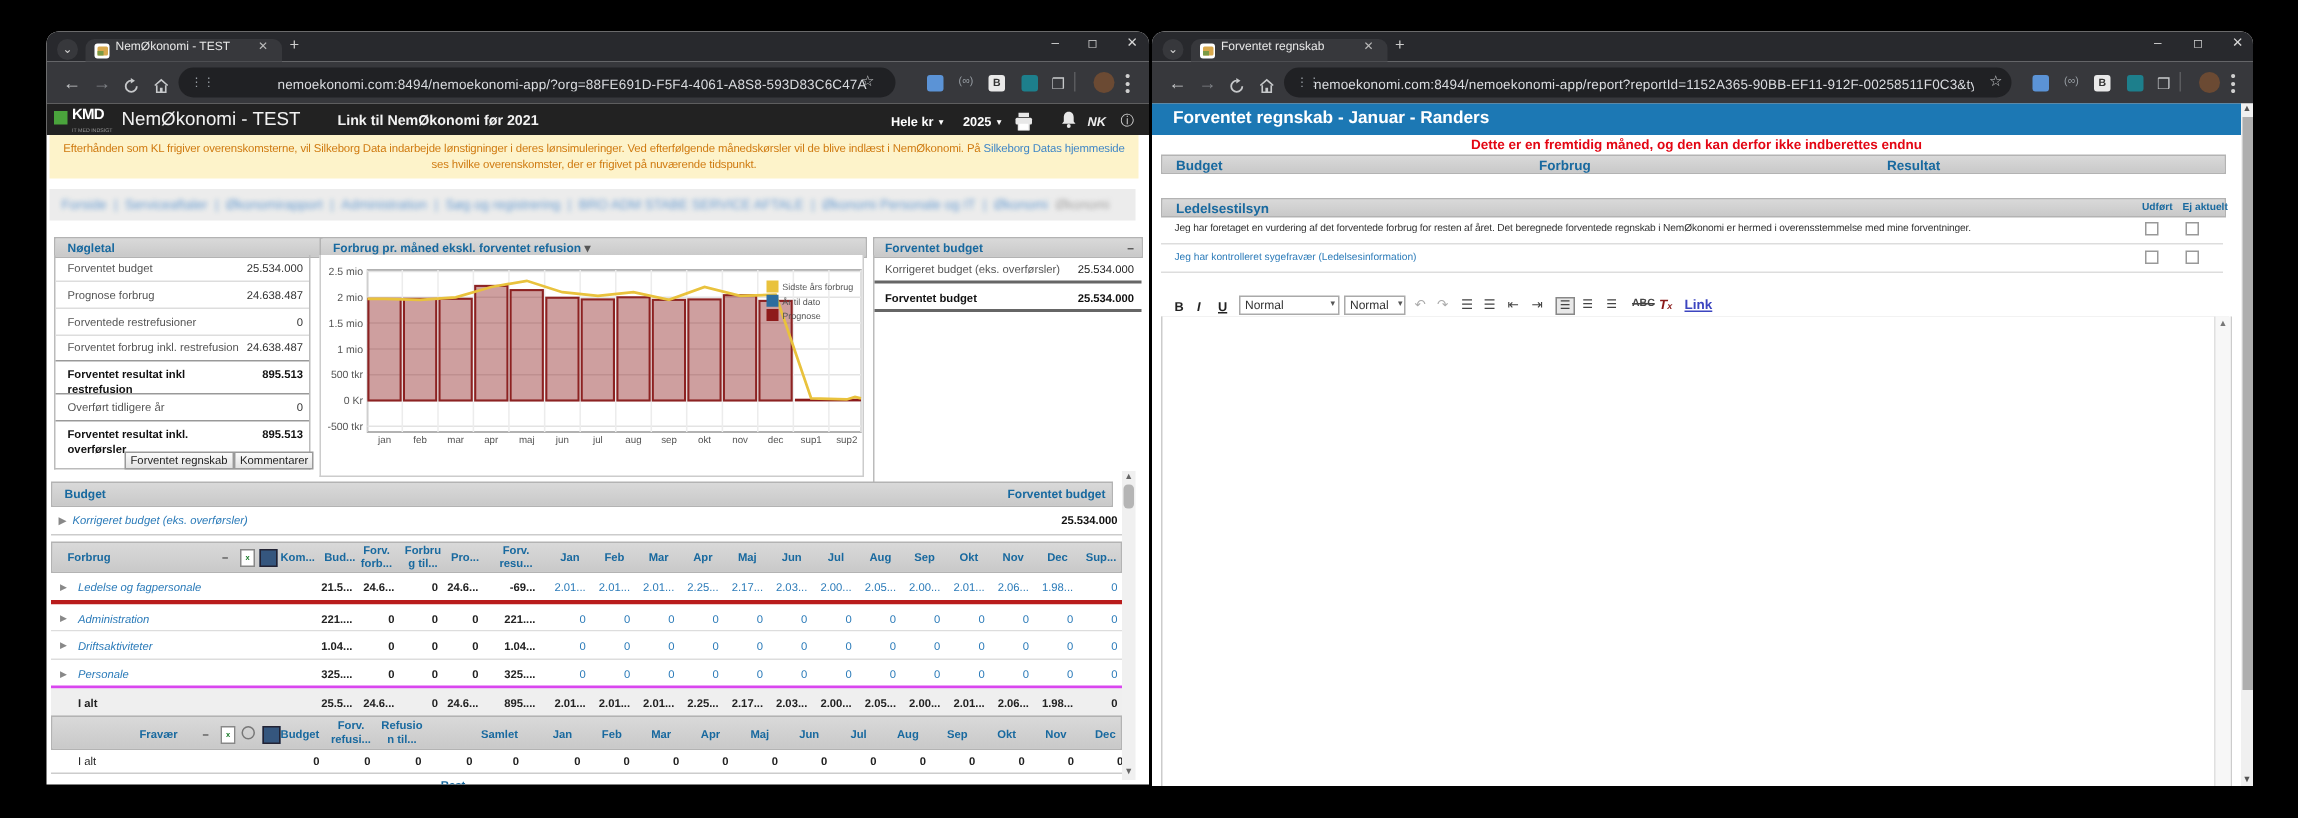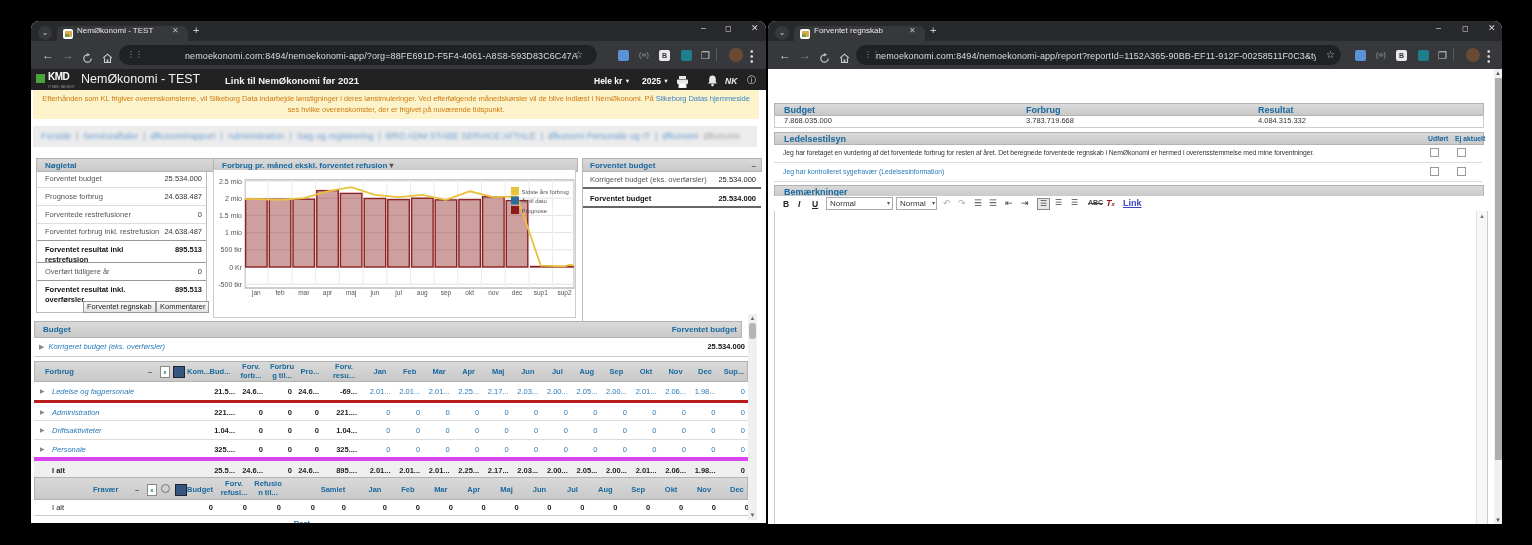--- a/index.html
+++ b/index.html
@@ -225,21 +225,21 @@
     <span style="float:right;margin-right:3px;font-weight:bold;color:#111;">25.534.000</span>
   </div>
 
   <div class="abs" id="forbrugTable" style="left:3px;top:340px;width:714px;">
 <div style="position:relative;height:19px;background:linear-gradient(#d9d9d9,#c9c9c9);border:1px solid #b3b3b3;font-size:7.5px;color:#18699f;font-weight:bold;">
 <span style="position:absolute;left:10px;top:5px;">Forbrug</span>
 <span style="position:absolute;left:113px;top:5px;color:#444;">–</span>
 <span style="position:absolute;left:125px;top:4px;width:8px;height:10px;background:#fff;border:1px solid #888;font-size:5px;color:#1a7a2a;text-align:center;line-height:10px;">x</span>
 <span style="position:absolute;left:138px;top:4px;width:10px;height:10px;background:#35567e;border:1px solid #223;"></span>
 <span style="position:absolute;left:152px;top:5px;">Kom...</span>
-<span style="position:absolute;left:168.0px;top:5px;width:34px;text-align:center;font-size:7.5px;">Bud...</span>
+<span style="position:absolute;left:168.0px;top:5px;width:34px;text-align:right;font-size:7.5px;">Bud...</span>
 <span style="position:absolute;left:199.0px;top:1px;width:34px;text-align:center;line-height:8.5px;font-size:7.5px;">Forv.<br>forb...</span>
 <span style="position:absolute;left:230.0px;top:1px;width:34px;text-align:center;line-height:8.5px;font-size:7.5px;">Forbru<br>g til...</span>
 <span style="position:absolute;left:258.0px;top:5px;width:34px;text-align:center;font-size:7.5px;">Pro...</span>
 <span style="position:absolute;left:292.0px;top:1px;width:34px;text-align:center;line-height:8.5px;font-size:7.5px;">Forv.<br>resu...</span>
 <span style="position:absolute;left:331.0px;top:5px;width:28px;text-align:center;font-size:7.5px;">Jan</span>
 <span style="position:absolute;left:360.6px;top:5px;width:28px;text-align:center;font-size:7.5px;">Feb</span>
 <span style="position:absolute;left:390.1px;top:5px;width:28px;text-align:center;font-size:7.5px;">Mar</span>
 <span style="position:absolute;left:419.6px;top:5px;width:28px;text-align:center;font-size:7.5px;">Apr</span>
 <span style="position:absolute;left:449.2px;top:5px;width:28px;text-align:center;font-size:7.5px;">Maj</span>
 <span style="position:absolute;left:478.8px;top:5px;width:28px;text-align:center;font-size:7.5px;">Jun</span>
@@ -310,21 +310,21 @@
 <span style="position:absolute;left:424.7px;width:50px;text-align:right;top:5px;color:#2b7bb9;font-size:7.5px;">0</span>
 <span style="position:absolute;left:454.2px;width:50px;text-align:right;top:5px;color:#2b7bb9;font-size:7.5px;">0</span>
 <span style="position:absolute;left:483.79999999999995px;width:50px;text-align:right;top:5px;color:#2b7bb9;font-size:7.5px;">0</span>
 <span style="position:absolute;left:513.4px;width:50px;text-align:right;top:5px;color:#2b7bb9;font-size:7.5px;">0</span>
 <span style="position:absolute;left:542.9px;width:50px;text-align:right;top:5px;color:#2b7bb9;font-size:7.5px;">0</span>
 <span style="position:absolute;left:572.5px;width:50px;text-align:right;top:5px;color:#2b7bb9;font-size:7.5px;">0</span>
 <span style="position:absolute;left:602.0px;width:50px;text-align:right;top:5px;color:#2b7bb9;font-size:7.5px;">0</span>
 <span style="position:absolute;left:631.5px;width:50px;text-align:right;top:5px;color:#2b7bb9;font-size:7.5px;">0</span>
 <span style="position:absolute;left:661px;width:50px;text-align:right;top:5px;color:#2b7bb9;font-size:7.5px;">0</span>
 </div>
-<div style="position:relative;height:17.5px;background:#fff;border-bottom:4px solid #d946ef;">
+<div style="position:relative;height:17.5px;background:#fff;border-bottom:2px solid #d946ef;">
 <span style="position:absolute;left:6px;top:5px;font-size:6px;color:#888;">▶</span>
 <span style="position:absolute;left:18px;top:5px;font-size:7.5px;color:#2b7bb9;font-style:italic;">Personale</span>
 <span style="position:absolute;left:151px;width:50px;text-align:right;top:5px;color:#222;font-weight:bold;font-size:7.5px;">325....</span>
 <span style="position:absolute;left:179px;width:50px;text-align:right;top:5px;color:#222;font-weight:bold;font-size:7.5px;">0</span>
 <span style="position:absolute;left:208px;width:50px;text-align:right;top:5px;color:#222;font-weight:bold;font-size:7.5px;">0</span>
 <span style="position:absolute;left:235px;width:50px;text-align:right;top:5px;color:#222;font-weight:bold;font-size:7.5px;">0</span>
 <span style="position:absolute;left:273px;width:50px;text-align:right;top:5px;color:#222;font-weight:bold;font-size:7.5px;">325....</span>
 <span style="position:absolute;left:306.5px;width:50px;text-align:right;top:5px;color:#2b7bb9;font-size:7.5px;">0</span>
 <span style="position:absolute;left:336.1px;width:50px;text-align:right;top:5px;color:#2b7bb9;font-size:7.5px;">0</span>
 <span style="position:absolute;left:365.6px;width:50px;text-align:right;top:5px;color:#2b7bb9;font-size:7.5px;">0</span>
@@ -447,50 +447,46 @@
   <div class="navic" style="left:558px;top:25px;font-size:10px;">☆</div>
   <div class="exticon" style="left:587px;background:#5b93d6;"></div>
   <div class="url" style="left:608px;top:30px;color:#9aa0a6;font-size:7px;">(∞)</div>
   <div class="exticon" style="left:628px;background:#e9e9e9;color:#333;font-size:7px;text-align:center;line-height:11px;font-weight:bold;">B</div>
   <div class="exticon" style="left:650px;background:#1d7f8c;"></div>
   <div class="url" style="left:670px;top:29px;color:#c6c8ca;font-size:10px;">❒</div>
   <div class="abs" style="left:685px;top:27px;width:1px;height:13px;background:#5a5b5e;"></div>
   <div class="abs" style="left:698px;top:27px;width:14px;height:14px;border-radius:50%;background:#6b4a33;"></div>
   <div class="dotmenu" style="left:719px;top:28px;">•<br>•<br>•</div>
 
-
+  <div class="abs" style="left:0;top:48px;width:726px;height:21px;background:#1c78b4;color:#fff;font-weight:bold;font-size:11.5px;line-height:21px;"><span style="margin-left:14px;">Forventet regnskab - Januar - Randers</span></div>
+
+  <div class="abs" style="left:0;top:70px;width:726px;text-align:center;color:#e30613;font-weight:bold;font-size:9px;">Dette er en fremtidig måned, og den kan derfor ikke indberettes endnu</div>
 
   <div class="abs ghead" style="left:6px;top:82px;width:708px;height:11px;font-size:9px;line-height:12px;">
     <span style="position:absolute;left:9px;">Budget</span>
       <span style="position:absolute;left:251px;">Forbrug</span>
       <span style="position:absolute;left:483px;">Resultat</span>
   </div>
-  <div class="abs" style="left:6px;top:94px;width:708px;height:12px;border:1px solid #ccc;border-top:none;font-size:7.5px;color:#333;line-height:12px;">
-    <span style="position:absolute;left:9px;">7.868.035.000</span>
-      <span style="position:absolute;left:251px;">3.783.719.668</span>
-      <span style="position:absolute;left:483px;">4.084.315.332</span>
-  </div>
 
   <div class="abs ghead" style="left:6px;top:111px;width:708px;height:11px;font-size:9px;line-height:12px;">
     <span style="position:absolute;left:9px;">Ledelsestilsyn</span>
     <span style="position:absolute;left:653px;font-size:6.8px;white-space:nowrap;">Udført</span>
       <span style="position:absolute;left:680px;font-size:6.8px;white-space:nowrap;">Ej aktuelt</span>
   </div>
   <div class="abs" style="left:6px;top:122px;width:708px;height:19px;border-bottom:1px solid #ddd;font-size:6.8px;color:#333;line-height:19px;white-space:nowrap;letter-spacing:-0.1px;">
     <span style="margin-left:9px;">Jeg har foretaget en vurdering af det forventede forbrug for resten af året. Det beregnede forventede regnskab i NemØkonomi er hermed i overensstemmelse med mine forventninger.</span>
     <span style="position:absolute;left:656px;top:5px;width:7px;height:7px;border:1px solid #999;background:#fff;"></span>
     <span style="position:absolute;left:683px;top:5px;width:7px;height:7px;border:1px solid #999;background:#fff;"></span>
   </div>
   <div class="abs" style="left:6px;top:141px;width:708px;height:19px;border-bottom:1px solid #ddd;font-size:6.8px;color:#2b7bb9;line-height:19px;">
     <span style="margin-left:9px;">Jeg har kontrolleret sygefravær (Ledelsesinformation)</span>
     <span style="position:absolute;left:656px;top:5px;width:7px;height:7px;border:1px solid #999;background:#fff;"></span>
     <span style="position:absolute;left:683px;top:5px;width:7px;height:7px;border:1px solid #999;background:#fff;"></span>
   </div>
 
-  <div class="abs ghead" style="left:6px;top:164px;width:708px;height:11px;font-size:9px;line-height:12px;"><span style="margin-left:9px;">Bemærkninger</span></div>
   <div class="abs" id="editorbar" style="left:6px;top:175px;width:712px;height:15px;background:#fff;border-bottom:1px solid #ccc;">
 <span style="position:absolute;left:9px;top:3px;font-size:8.5px;font-weight:bold;color:#222;">B</span>
 <span style="position:absolute;left:24px;top:3px;font-size:8.5px;font-style:italic;font-weight:bold;color:#222;">I</span>
 <span style="position:absolute;left:38px;top:3px;font-size:8.5px;font-weight:bold;text-decoration:underline;color:#222;">U</span>
 <span style="position:absolute;left:52px;top:1px;width:62px;height:11px;border:1px solid #aaa;background:#fff;font-size:8px;color:#333;padding-left:3px;line-height:11px;">Normal<span style="float:right;margin-right:2px;color:#555;font-size:6px;">▾</span></span>
 <span style="position:absolute;left:122px;top:1px;width:36px;height:11px;border:1px solid #aaa;background:#fff;font-size:8px;color:#333;padding-left:3px;line-height:11px;">Normal<span style="float:right;margin-right:1px;color:#555;font-size:6px;">▾</span></span>
 <span style="position:absolute;left:169px;top:2px;font-size:9px;color:#aaa;">↶</span>
 <span style="position:absolute;left:184px;top:2px;font-size:9px;color:#aaa;">↷</span>
 <span style="position:absolute;left:200px;top:2px;font-size:9px;color:#444;">☰</span>
 <span style="position:absolute;left:215px;top:2px;font-size:9px;color:#444;">☰</span>

